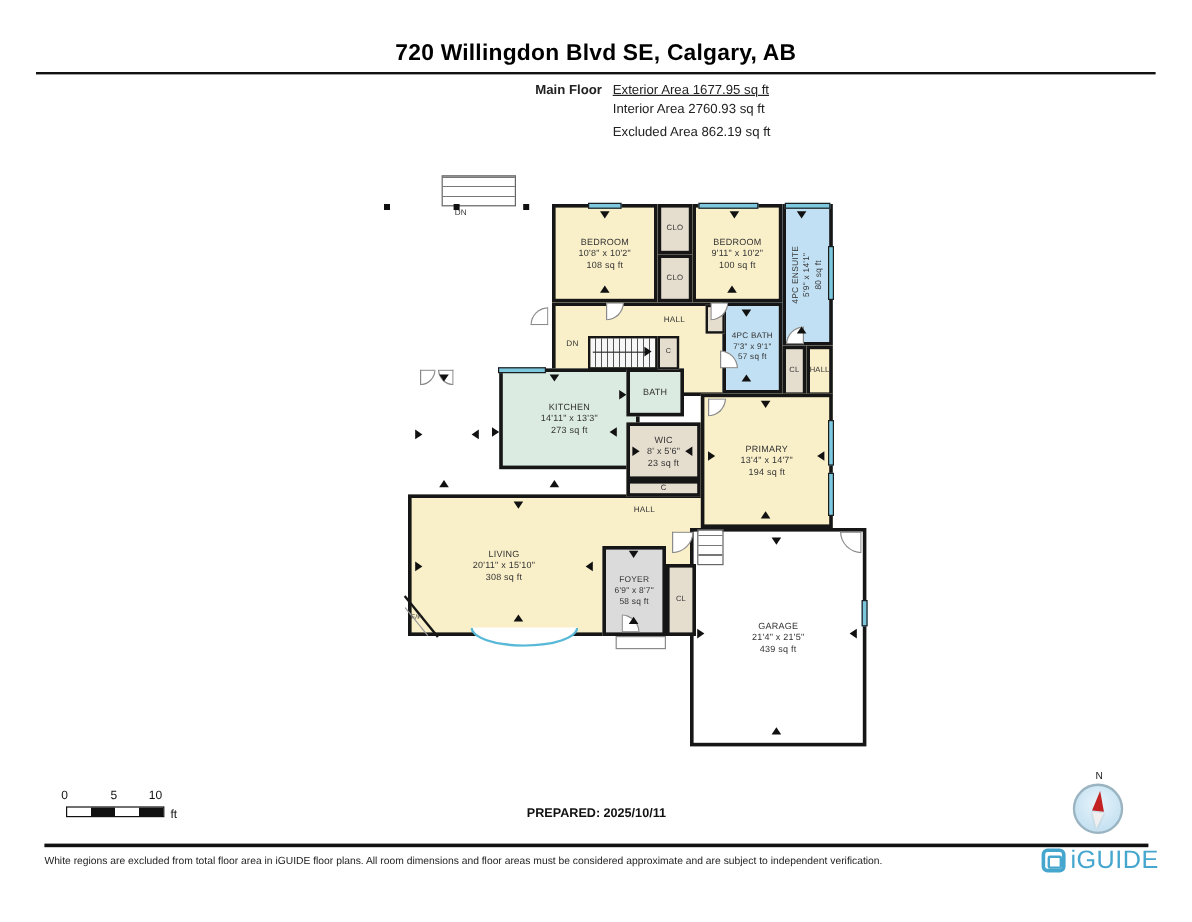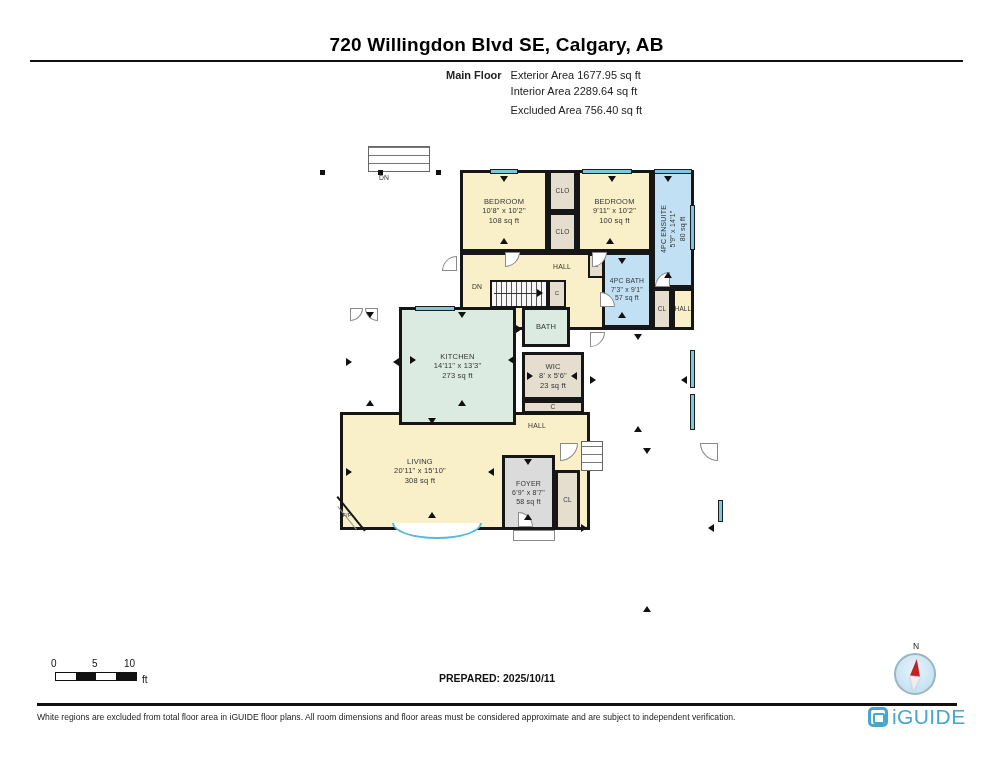--- a/index.html
+++ b/index.html
@@ -3,21 +3,21 @@
 <meta charset="utf-8">
 <style>
   html,body{margin:0;padding:0;}
   body{width:993px;height:768px;background:#fff;font-family:"Liberation Sans",sans-serif;color:#222;position:relative;overflow:hidden;}
   .abs{position:absolute;box-sizing:border-box;}
   .title{position:absolute;top:34px;left:0;width:993px;text-align:center;font-size:19px;font-weight:bold;color:#000;letter-spacing:.2px;}
   .hr{position:absolute;left:30px;top:60px;width:933px;height:2px;background:#111;}
   .floorinfo{position:absolute;left:446px;top:69px;display:flex;gap:9px;font-size:11px;}
   .mf-label{font-weight:bold;white-space:nowrap;}
   .mf-areas div{line-height:18.5px;white-space:nowrap;}
-  .mf-areas div:first-child{line-height:13px;}
+  .mf-areas div:first-child{line-height:13px;text-decoration:underline;}
   
   .room{position:absolute;box-sizing:border-box;border:3px solid #161616;}
   .thin{border:1px solid #808080;}
   .c-cream{background:#F9EFC9;} .c-tan{background:#E5DDCE;} .c-blue{background:#C2E0F3;}
   .c-green{background:#DBEBE1;} .c-gray{background:#DBDBDB;} .c-white{background:#FFFFFF;}
   .rlabel{position:absolute;left:0;top:0;right:0;bottom:0;display:flex;flex-direction:column;align-items:center;justify-content:center;text-align:center;font-size:7.5px;line-height:9.5px;color:#333;letter-spacing:.2px;}
   .rot .rlabel{transform:rotate(-90deg);white-space:nowrap;}
   .tag{position:absolute;font-size:6.8px;color:#333;text-align:center;letter-spacing:.2px;}
   .stairs{position:absolute;left:490px;top:280px;width:58px;height:28px;border:2px solid #161616;background:repeating-linear-gradient(90deg,#f7f7f7 0 4px,#555 4px 5px);box-sizing:border-box;}
   .steps-v{border:1px solid #666;background:repeating-linear-gradient(0deg,#fff 0 7px,#777 7px 8px);}
@@ -51,22 +51,22 @@
 </style>
 </head>
 <body>
 
 <div class="title">720 Willingdon Blvd SE, Calgary, AB</div>
 <div class="hr"></div>
 <div class="floorinfo">
   <div class="mf-label">Main Floor</div>
   <div class="mf-areas">
     <div>Exterior Area 1677.95 sq ft</div>
-    <div>Interior Area 2289.64 sq ft</div>
-    <div>Excluded Area 756.40 sq ft</div>
+    <div>Interior Area 2760.93 sq ft</div>
+    <div>Excluded Area 862.19 sq ft</div>
   </div>
 </div>
 
 <div class="abs" style="left:0;top:0;width:993px;height:768px;">
 
   <div class="abs steps-v" style="left:368px;top:146px;width:62px;height:26px;"></div>
   <div class="tag" style="left:372px;top:174px;width:24px;">DN</div>
   <div class="post" style="left:320px;top:170px;"></div>
   <div class="post" style="left:378px;top:170px;"></div>
   <div class="post" style="left:436px;top:170px;"></div>
@@ -74,21 +74,21 @@
   <div class="room c-cream" style="left:460px;top:252px;width:192px;height:78px;"></div>
 
   <div class="room c-cream" style="left:340px;top:412px;width:250px;height:118px;">
     <div class="rlabel" style="left:10px;right:100px;">
       <span>LIVING</span>
       <span>20'11" x 15'10"</span>
       <span>308 sq ft</span>
     </div>
   </div>
 
-  <div class="room c-green" style="left:399px;top:307px;width:117px;height:118px;">
+  <div class="room c-green" style="left:416px;top:307px;width:117px;height:84px;">
     <div class="rlabel">
       <span>KITCHEN</span>
       <span>14'11" x 13'3"</span>
       <span>273 sq ft</span>
     </div>
   </div>
   <div class="room c-green" style="left:522px;top:307px;width:48px;height:40px;">
     <div class="rlabel">
         <span>BATH</span>
       </div>
@@ -159,21 +159,35 @@
     <div class="rlabel" style="font-size:6.3px;">
         <span>CL</span>
       </div>
   </div>
   <div class="room c-cream" style="left:672px;top:288px;width:22px;height:42px;">
     <div class="rlabel" style="font-size:6.3px;">
         <span>HALL</span>
       </div>
   </div>
 
-
+  <div class="room c-cream" style="left:584px;top:328px;width:110px;height:112px;">
+    <div class="rlabel">
+      <span>PRIMARY</span>
+      <span>13'4" x 14'7"</span>
+      <span>194 sq ft</span>
+    </div>
+  </div>
+
+  <div class="room c-white" style="left:575px;top:440px;width:147px;height:182px;">
+    <div class="rlabel">
+      <span>GARAGE</span>
+      <span>21'4" x 21'5"</span>
+      <span>439 sq ft</span>
+    </div>
+  </div>
 
   <div class="room c-gray" style="left:502px;top:455px;width:53px;height:75px;">
     <div class="rlabel" style="font-size:7px;line-height:9px;">
       <span>FOYER</span>
       <span>6'9" x 8'7"</span>
       <span>58 sq ft</span>
     </div>
   </div>
   <div class="room c-tan" style="left:555px;top:470px;width:25px;height:60px;">
     <div class="rlabel" style="font-size:6.3px;">

